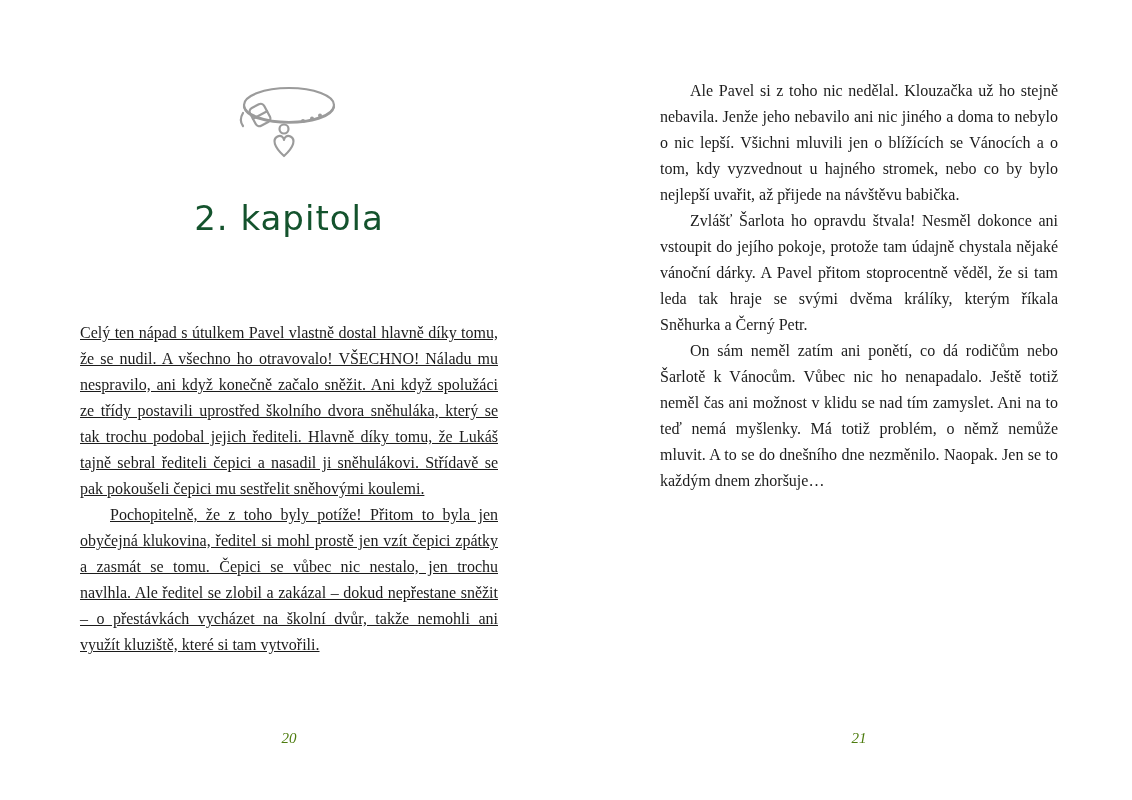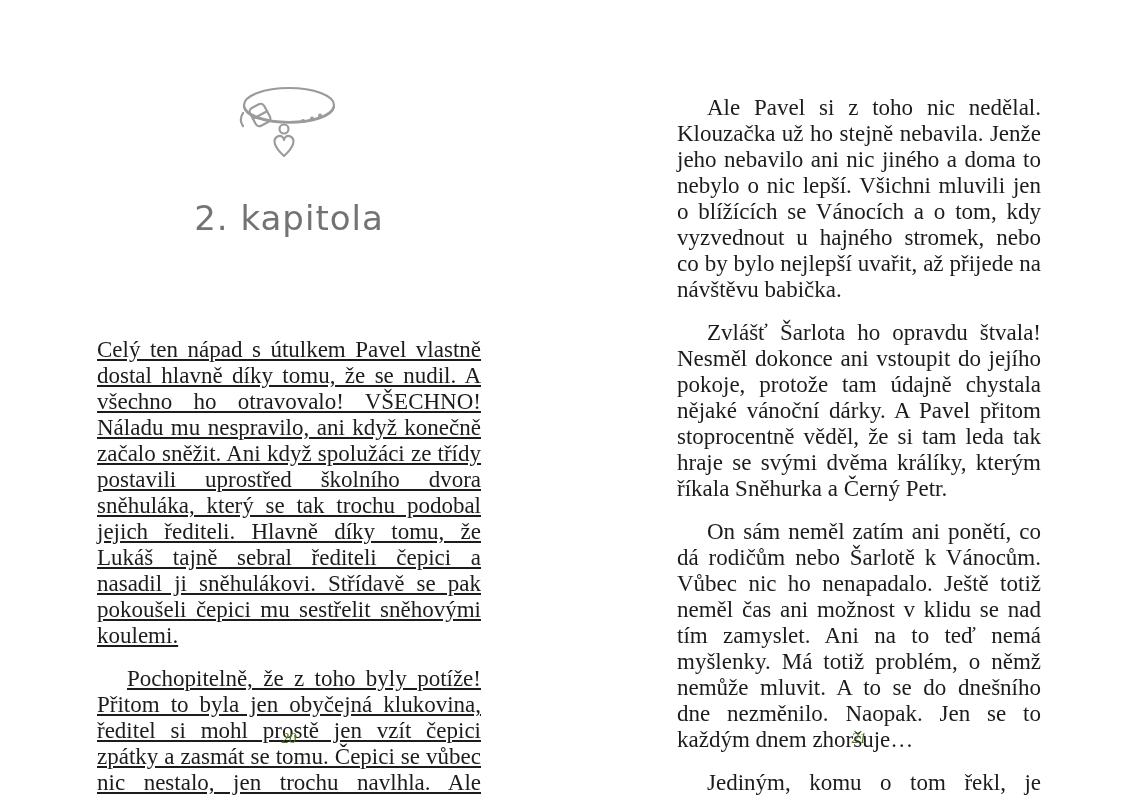--- a/index.html
+++ b/index.html
@@ -33,34 +33,34 @@
   .chapter-heading {
     position: absolute;
     top: 198px;
     left: 0;
     width: 100%;
     text-align: center;
     font-family: "DejaVu Sans", sans-serif;
     font-size: 34px;
     font-weight: 400;
     letter-spacing: 1px;
-    color: #737373;
+    color: #14532d;
   }
 
   .text-block {
     position: absolute;
     left: 0;
     width: 100%;
   }
   .page-left  .text-block { top: 320px; text-decoration: underline; }
   .page-right .text-block { top: 78px;  }
 
   .text-block p {
-    margin: 17px;
-    font-size: 23px;
+    margin: 0;
+    font-size: 16px;
     line-height: 26px;
     text-align: justify;
   }
   .text-block p.indent {
     text-indent: 30px;
   }
 
   .page-number {
     position: absolute;
     top: 730px;
@@ -118,17 +118,16 @@
 
   <div class="page-number">20</div>
 </div>
 
 <div class="page page-right">
 
   <div class="text-block">
     <p class="indent">Ale Pavel si z toho nic nedělal. Klouzačka už ho stejně nebavila. Jenže jeho nebavilo ani nic jiného a doma to nebylo o nic lepší. Všichni mluvili jen o blížících se Vánocích a o tom, kdy vyzvednout u hajného stromek, nebo co by bylo nejlepší uvařit, až přijede na návštěvu babička.</p>
     <p class="indent">Zvlášť Šarlota ho opravdu štvala! Nesměl dokonce ani vstoupit do jejího pokoje, protože tam údajně chystala nějaké vánoční dárky. A Pavel přitom stoprocentně věděl, že si tam leda tak hraje se svými dvěma králíky, kterým říkala Sněhurka a Černý Petr.</p>
     <p class="indent">On sám neměl zatím ani ponětí, co dá rodičům nebo Šarlotě k Vánocům. Vůbec nic ho nenapadalo. Ještě totiž neměl čas ani možnost v klidu se nad tím zamyslet. Ani na to teď nemá myšlenky. Má totiž problém, o němž nemůže mluvit. A to se do dnešního dne nezměnilo. Naopak. Jen se to každým dnem zhoršuje…</p>
-    <p class="indent">Jediným, komu o tom řekl, je Dusty. Dusty také okamžitě pochopil, že něco není v pořádku, ale Pavlovi skutečně pomoci nemůže. Přitom by se přetrhl, jen aby Pavla rozveselil!</p>
   </div>
 
   <div class="page-number">21</div>
 </div>
 
 </body></html>

